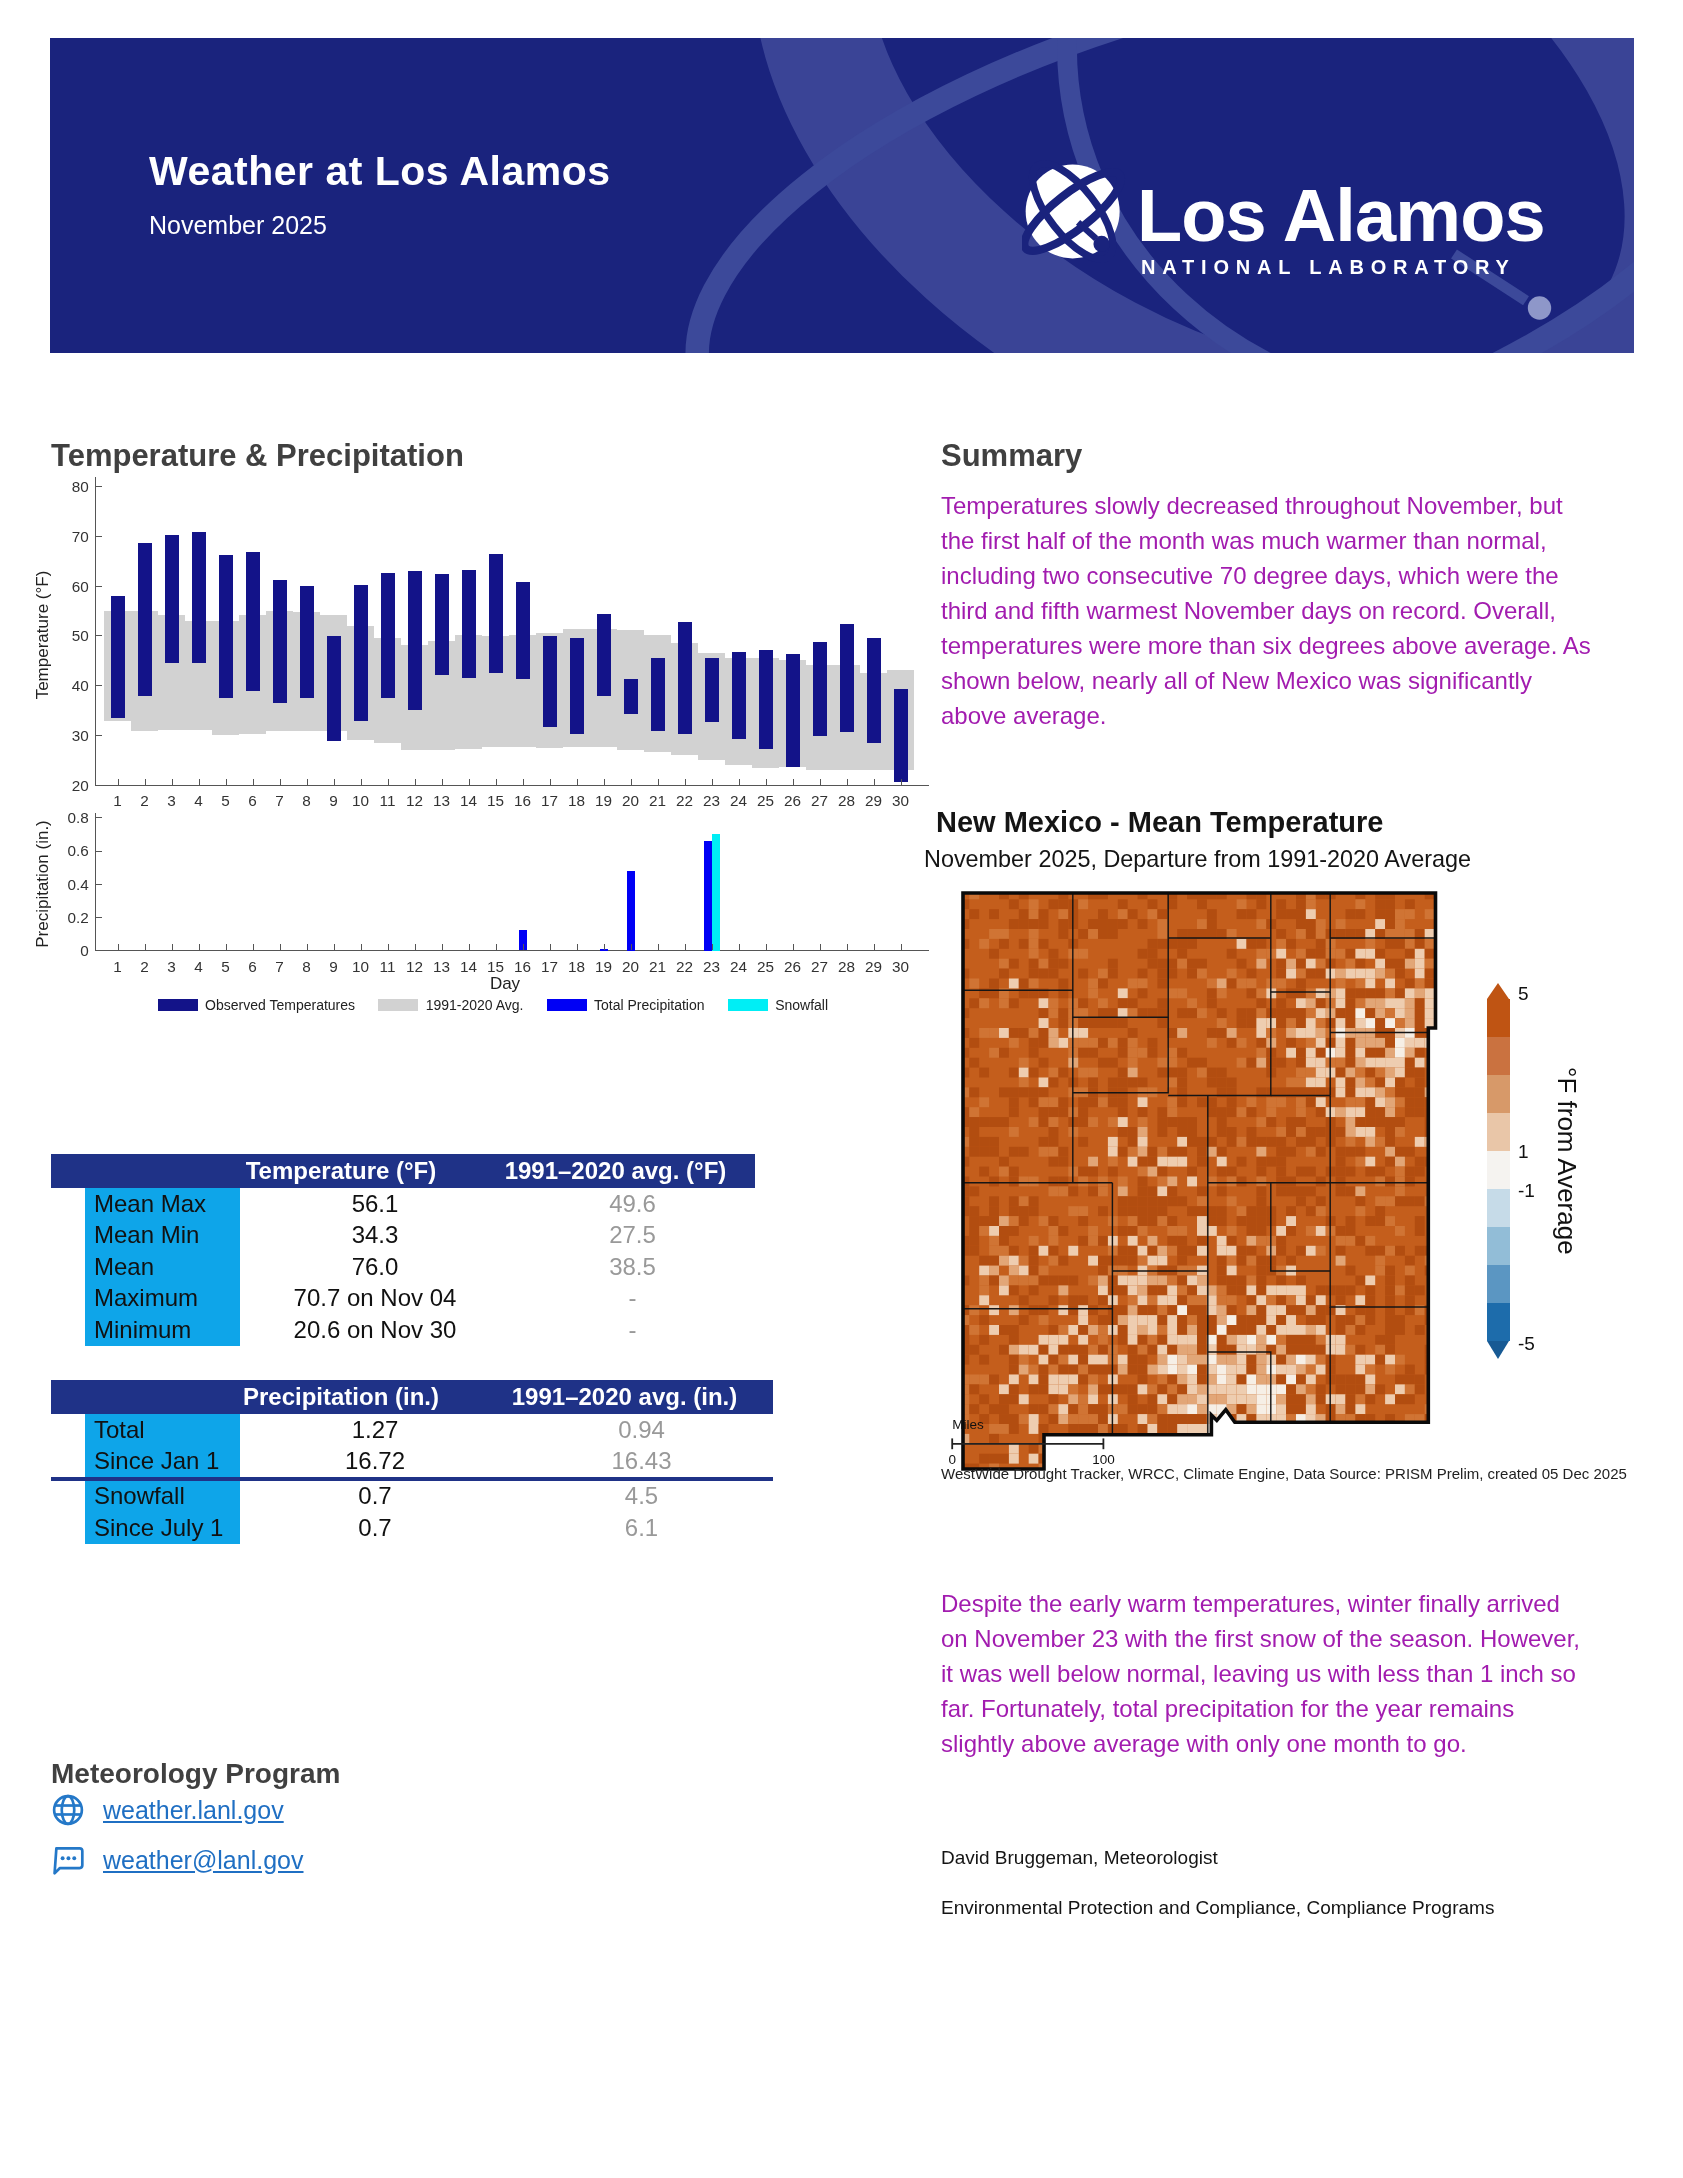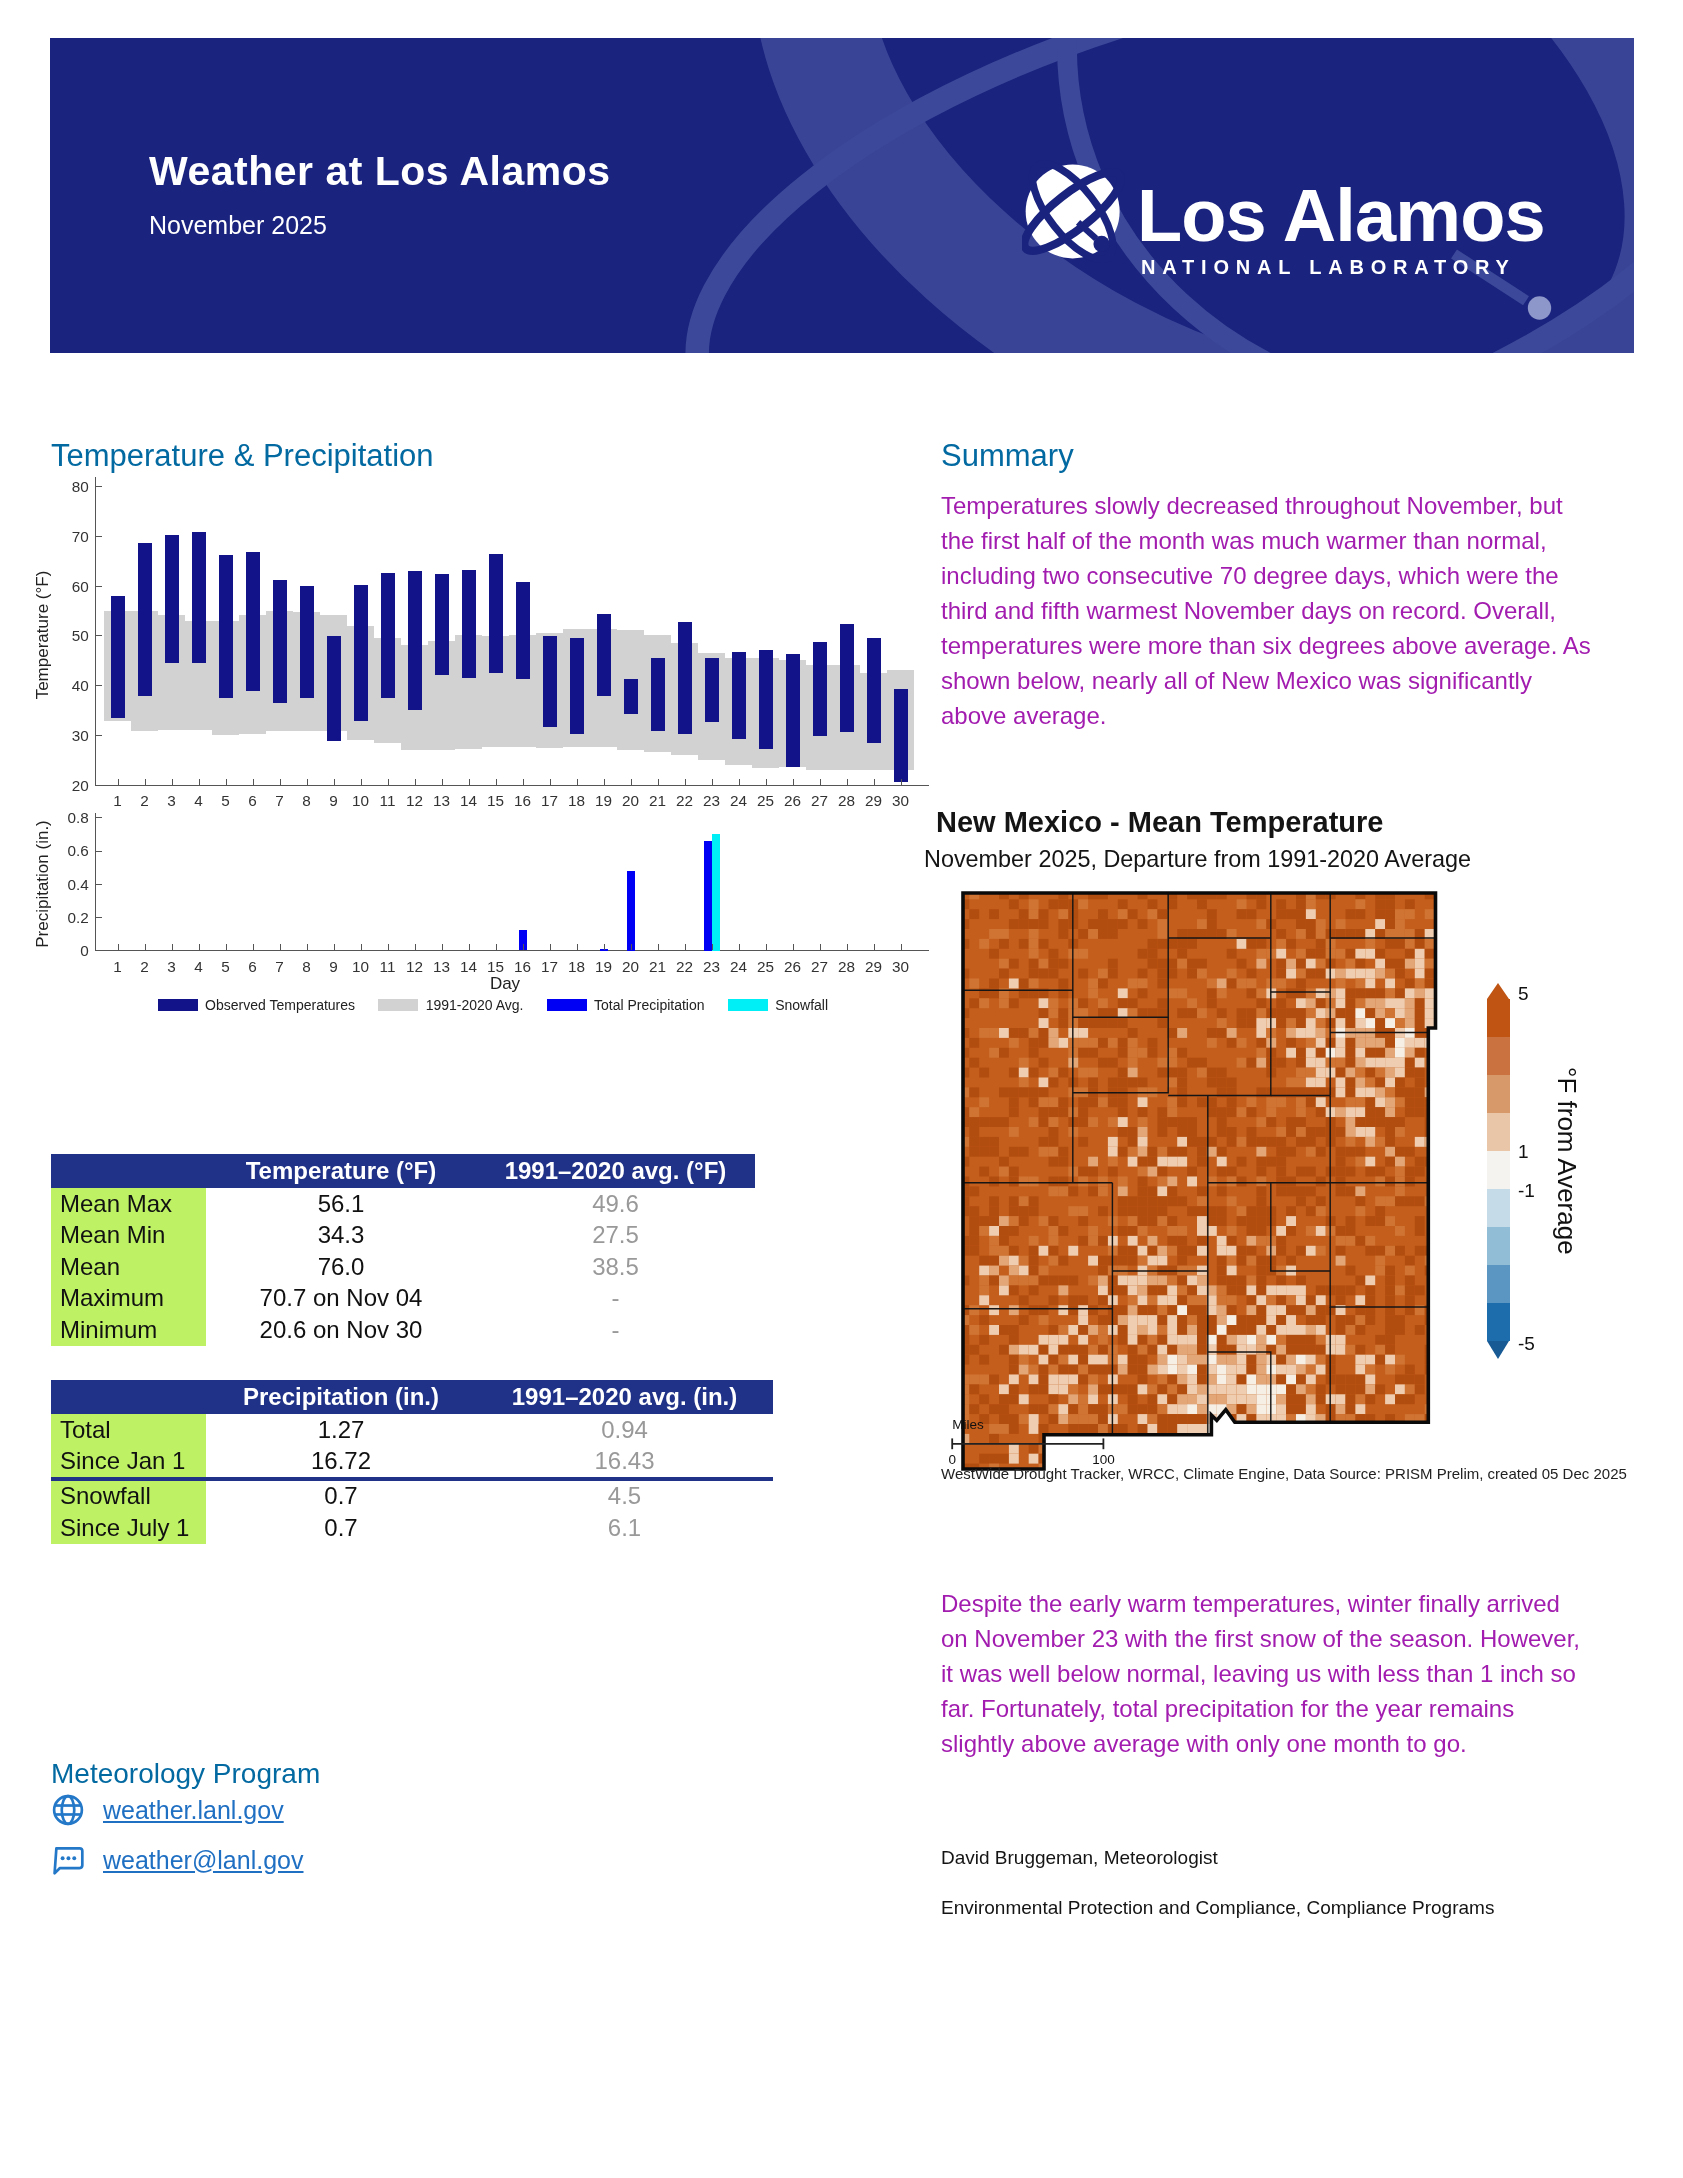--- a/index.html
+++ b/index.html
@@ -13,21 +13,21 @@
   .banner-title { position:absolute; left:99px; top:110px; color:#fff;
                   font-size:41px; font-weight:bold; letter-spacing:0.5px; }
   .banner-sub   { position:absolute; left:99px; top:173px; color:#fff; font-size:25px; }
   .logo { position:absolute; left:972px; top:112px; width:594px; height:180px; }
   .logo-main { position:absolute; left:115px; top:23.4px; color:#fff; font-size:74px;
                font-weight:bold; letter-spacing:-0.9px; }
   .logo-sub  { position:absolute; left:119px; top:106px; color:#fff; font-size:20px;
                letter-spacing:6.8px; font-weight:bold;text-align:right; }
 
   
-  .h-navy { position:absolute; color:#0369a1; font-size:31px; font-weight:normal; }
+  .h-navy { position:absolute; color:#404040; font-size:31px; font-weight:bold; }
   .body-p { position:absolute; width:652px; font-size:24px; line-height:35px; color:#a21caf; }
   .small-note { position:absolute; font-size:19px; color:#141414; }
 
   
   #chart { position:absolute; left:54px; top:468px; width:878px; height:576px; }
   #chart .bar  { position:absolute; }
   #chart .tickline { position:absolute; background:#555; }
   #chart .ylab { position:absolute; font-size:15.3px; color:#333; text-align:right; width:32px; }
   #chart .xlab { position:absolute; font-size:15.3px; color:#333; text-align:center; width:27px; }
   #chart .axlabel { position:absolute; font-size:17px; color:#222; white-space:nowrap; }
@@ -36,21 +36,21 @@
   #chart .legend .item { display:flex; align-items:center; gap:7.2px; }
   #chart .legend .sw { width:40px; height:12.6px; display:inline-block; }
   #chart .legend .lb { font-size:14px; color:#222; }
 
   
   .dtable { position:absolute; font-size:24px; color:#111; }
   .dtable .hrow { display:flex; background:#1f3287; color:#fff; font-weight:bold;
                   height:34px; align-items:center; }
   .dtable .row  { display:flex; height:31.5px; align-items:center; }
   .dtable .c1 { width:155px; padding-left:9px; box-sizing:border-box; }
-  .dtable .row .c1 { background:#bef264; height:100%; display:flex; align-items:center; }
+  .dtable .row .c1 { background:#0ea5e9; height:100%; display:flex; align-items:center;margin-left:34px; }
   .dtable .c2 { width:270px; text-align:center; }
   .dtable .c3 { flex:1; text-align:center; }
   .dtable .row .c3 { color:#999; }
   .dtable .divider { height:3.6px; background:#1f3287; }
 
   
   .link-row { position:absolute; display:flex; align-items:center; gap:18px; }
   .link-row a { color:#1f6fc3; font-size:25px; text-decoration:underline; }
 
   

